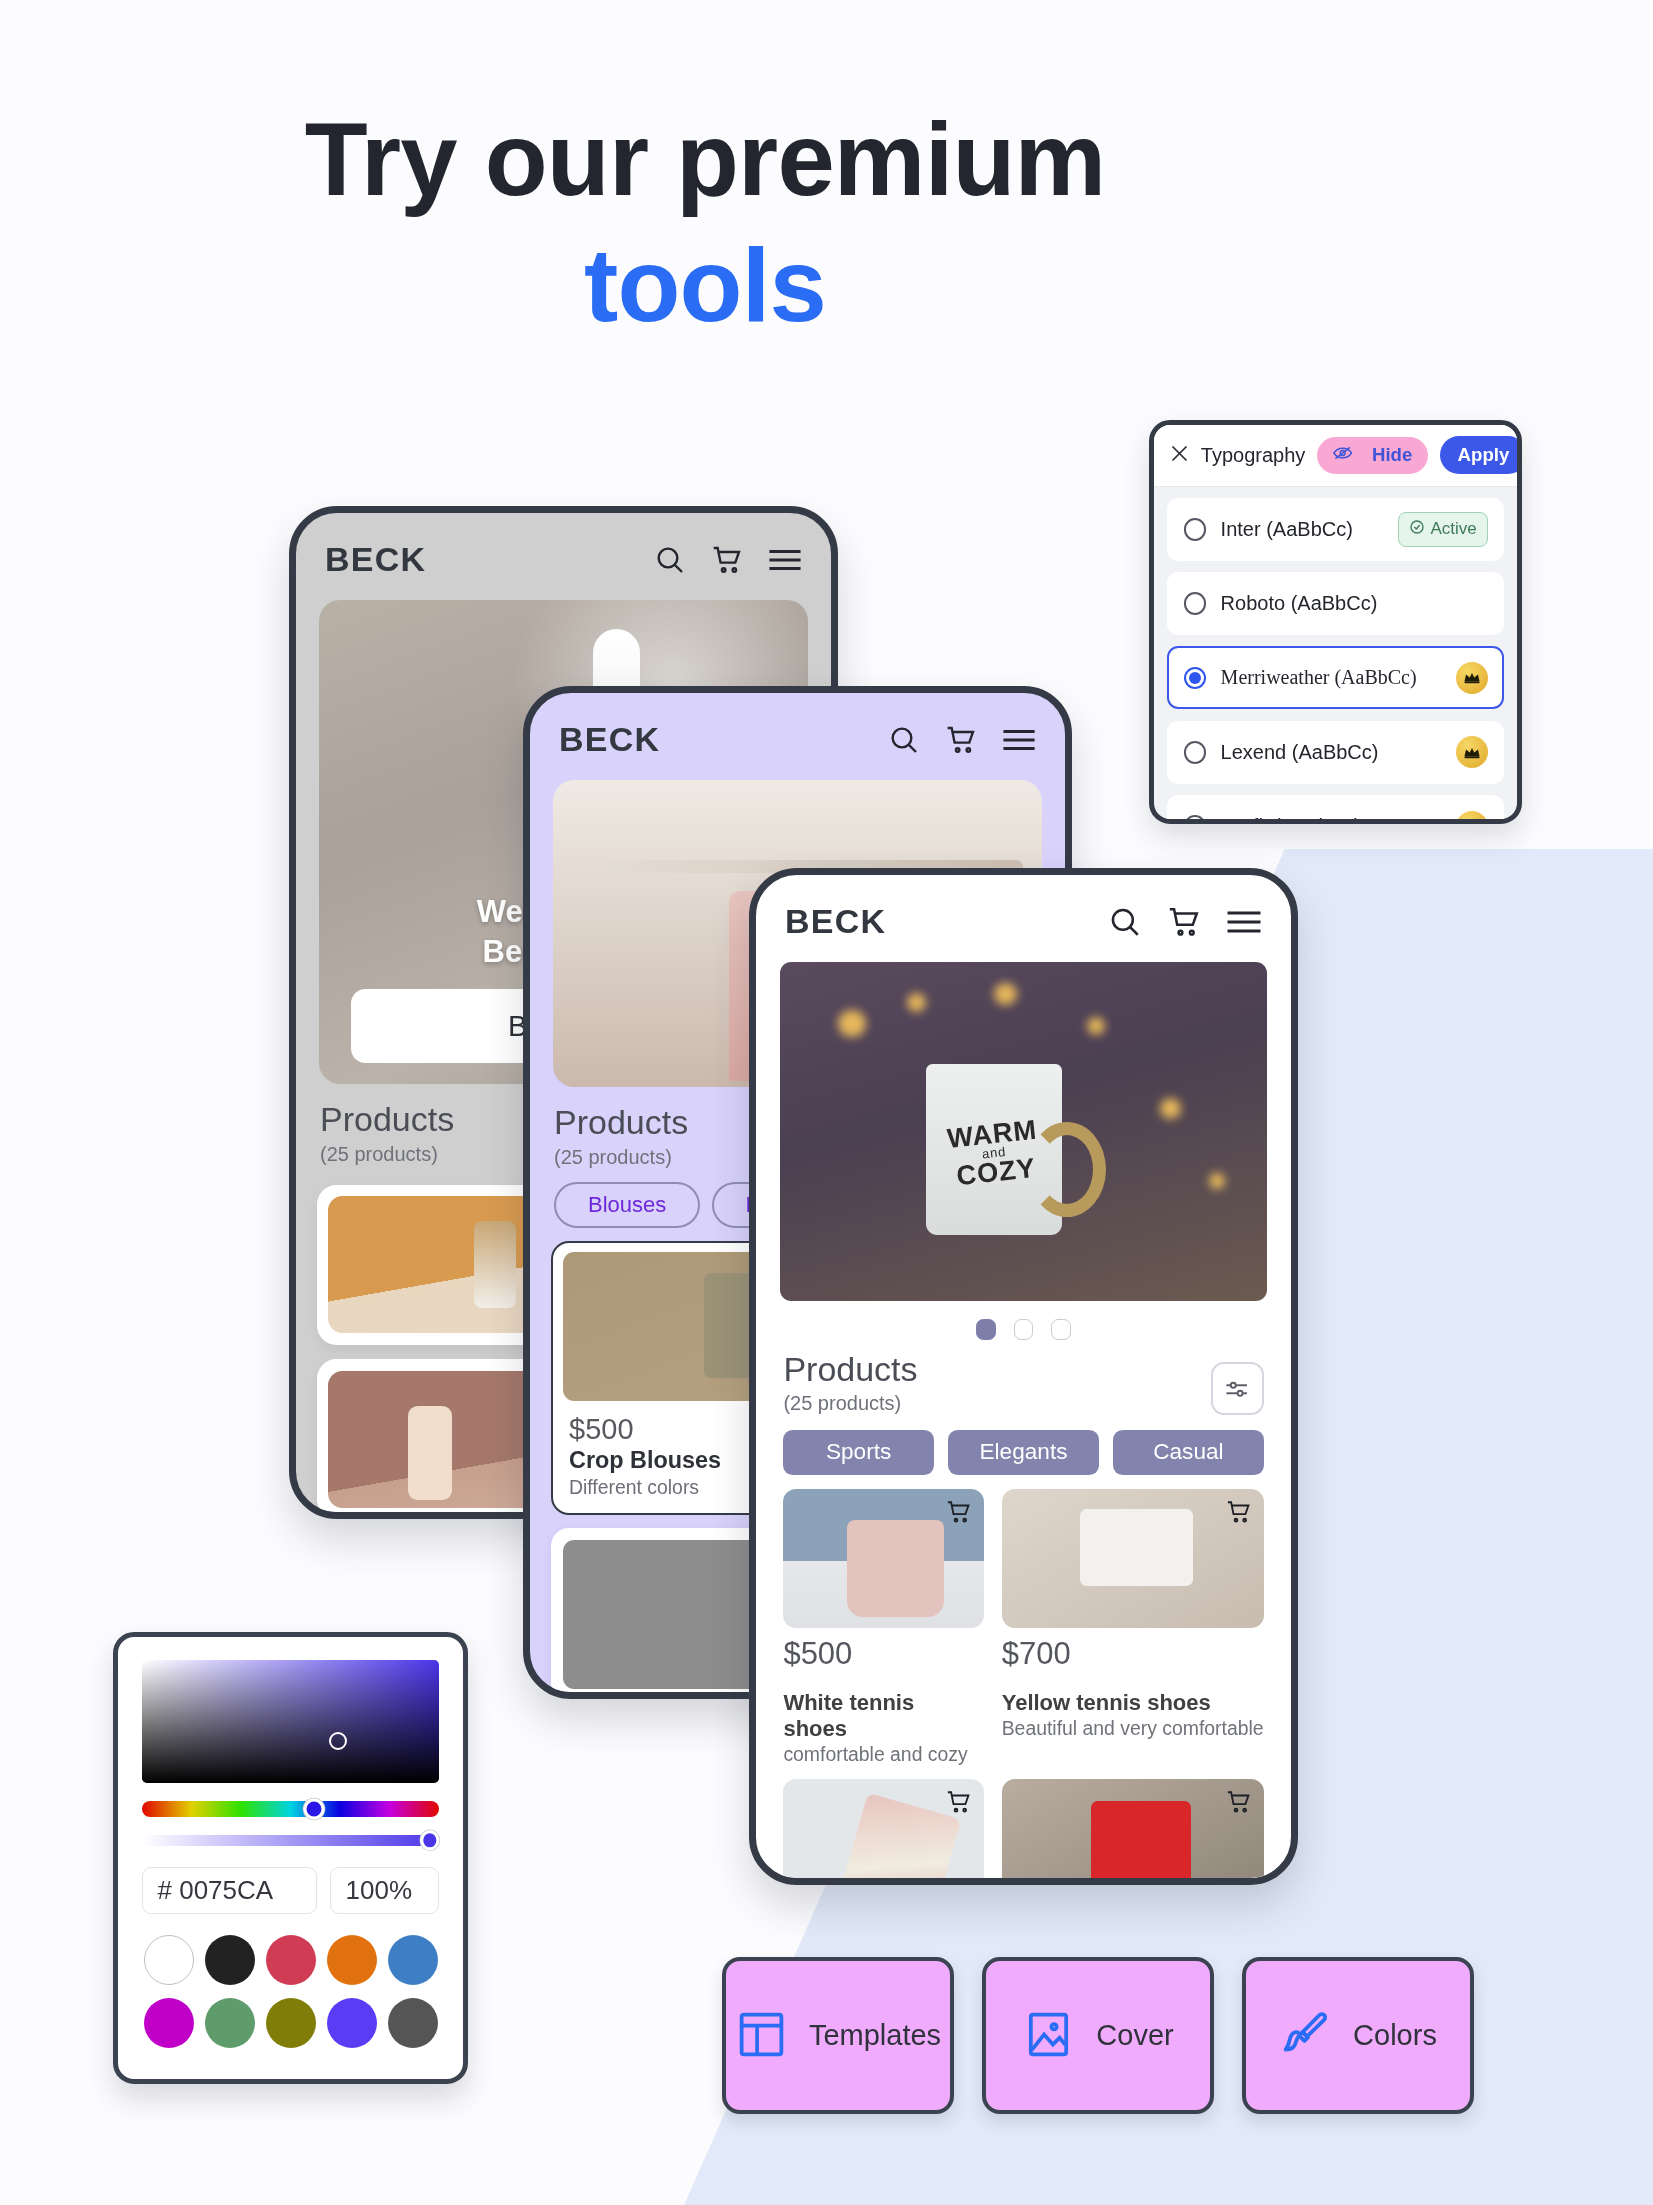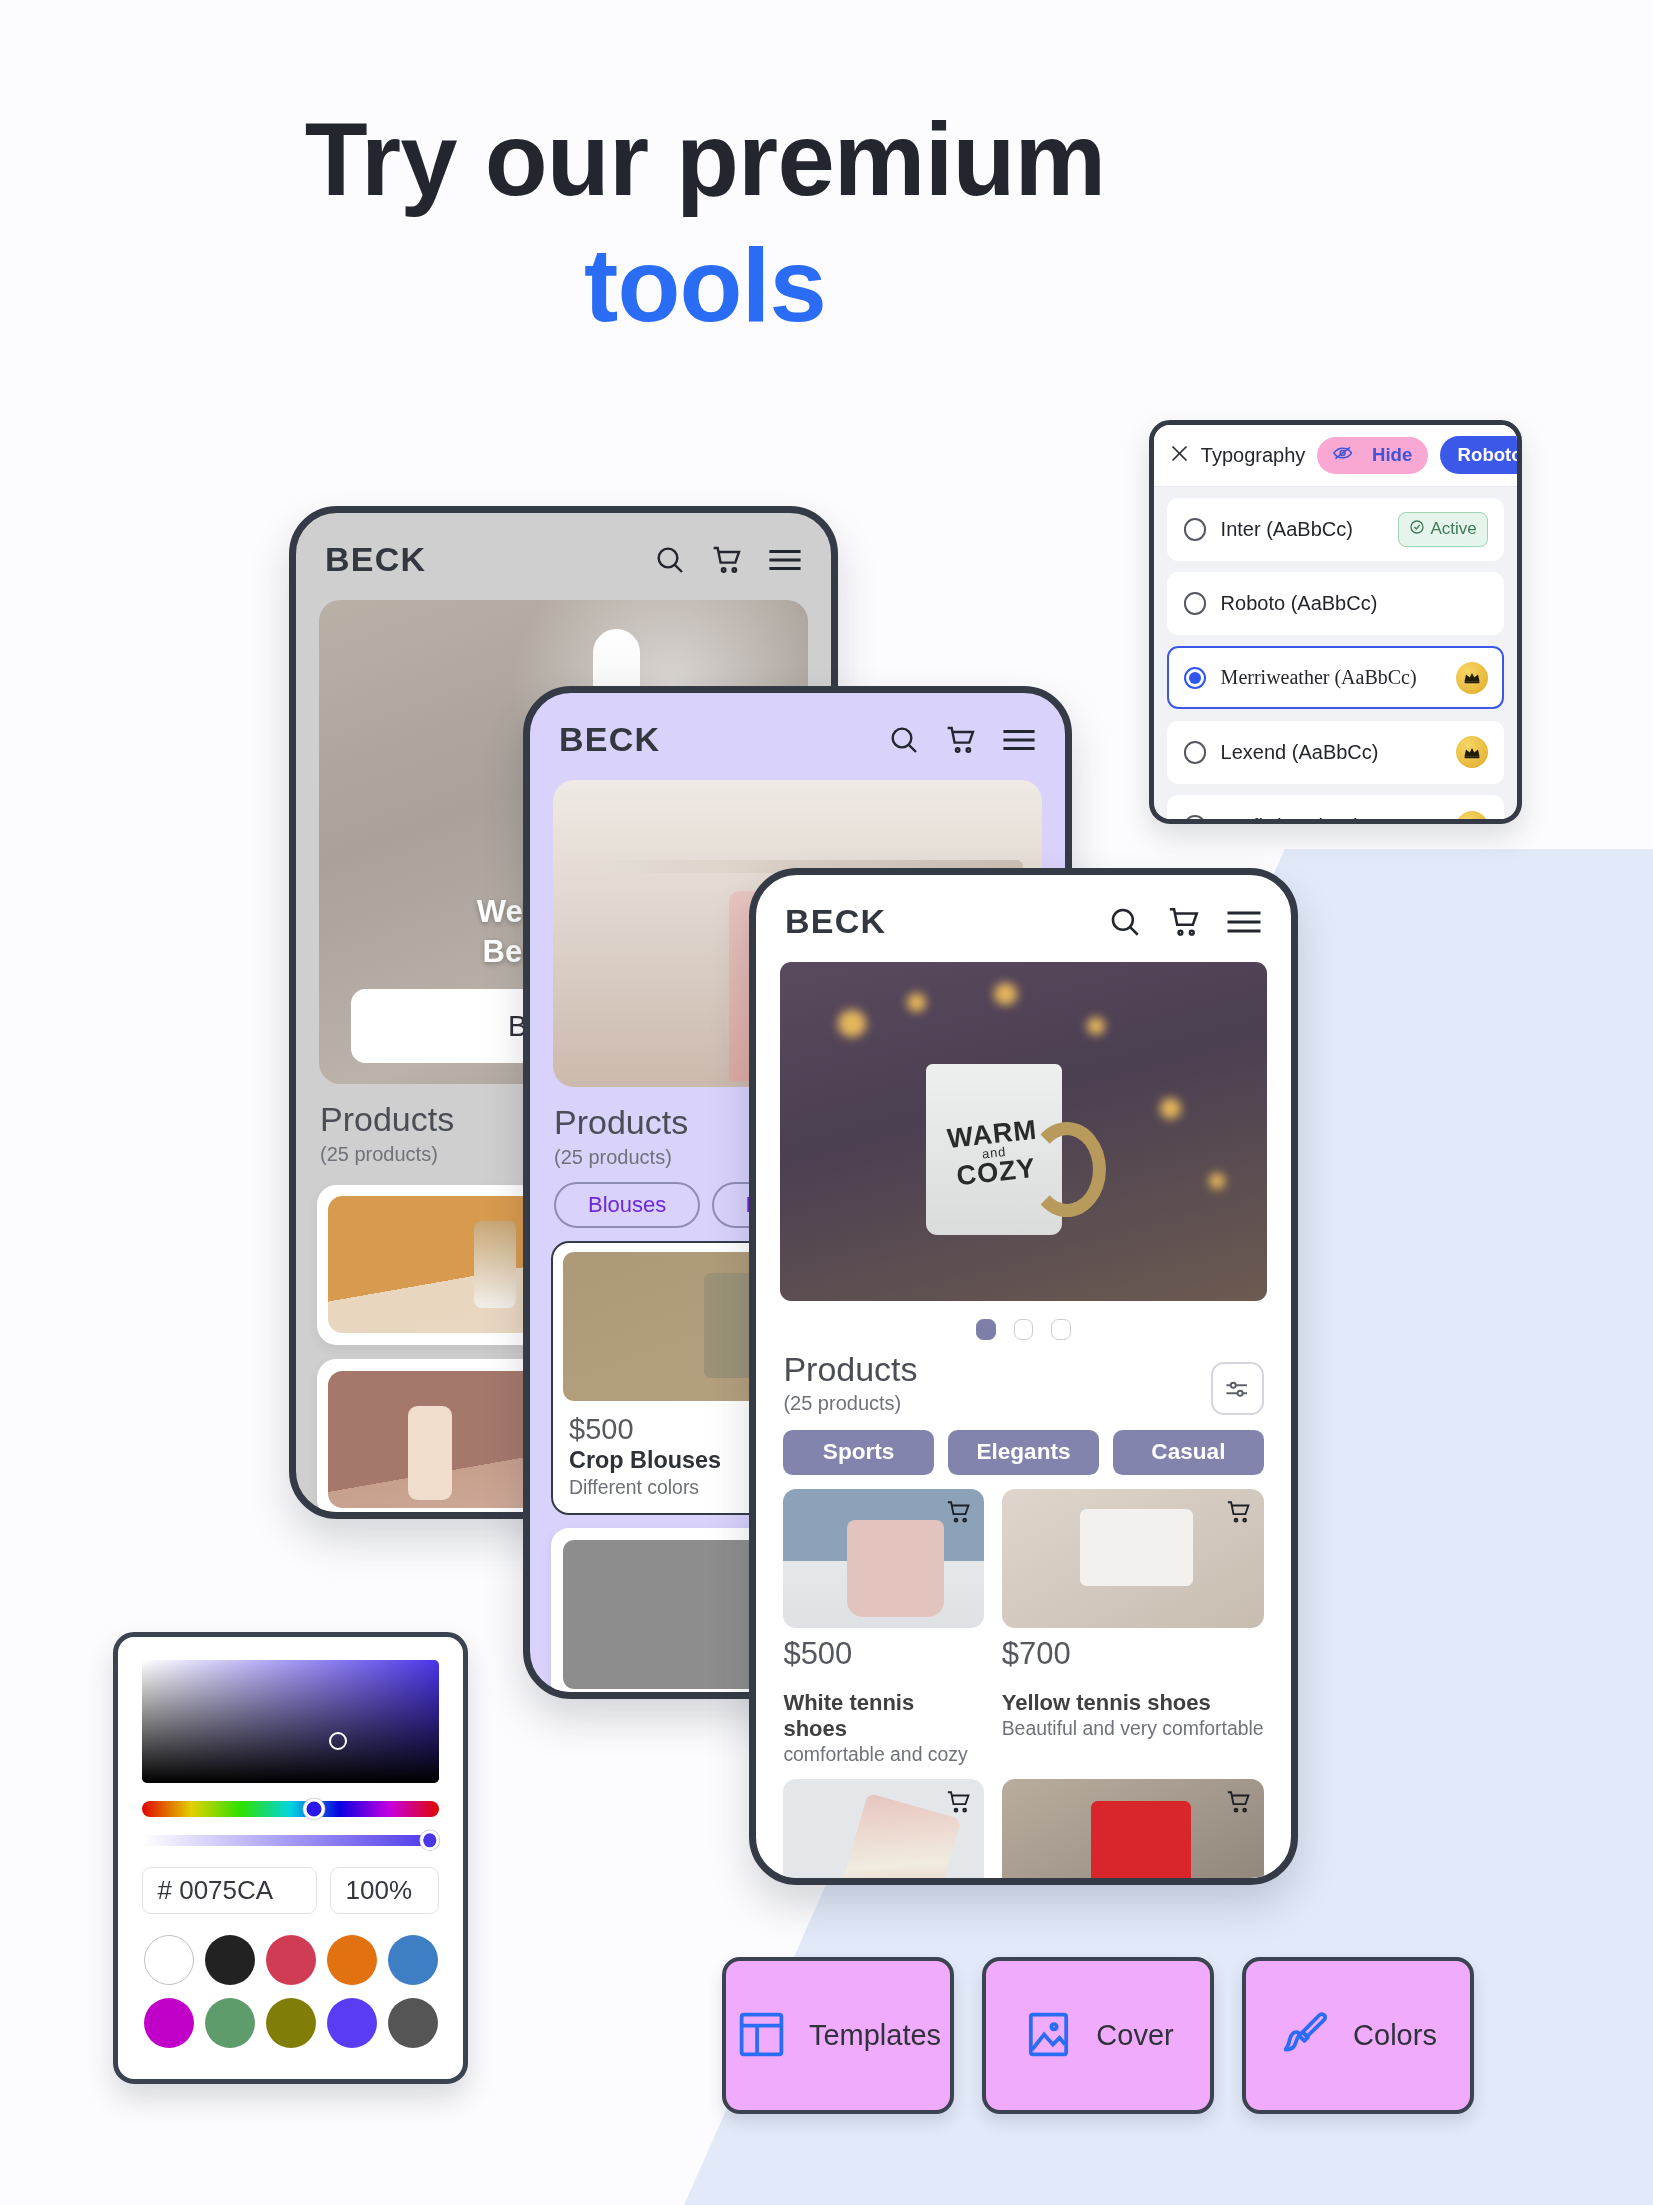--- a/index.html
+++ b/index.html
@@ -136,21 +136,21 @@
     font-size: 27.4px; font-weight: 800; color: #2a2a2a; text-align:center; line-height:.94; letter-spacing:0.8px;}
   .mug-label small{font-size:13px;font-weight:400;display:block;}
 
   .dots { display: flex; gap: 18px; justify-content: center; padding: 18px 0 8px; }
   .dot { width: 19.4px; height: 21px; border-radius: 7.3px; border: 1.6px solid #c9c9d4; background: transparent; }
   .dot.on { background: #7e7fa8; border-color: #7e7fa8; }
 
   .prod-head3 { display: flex; align-items: flex-end; justify-content: space-between; padding: 3.2px 27.4px 0; }
   .filter-btn { width: 53px; height: 53px; border: 2.4px solid #d5d6dd; border-radius: 13px; display:flex; align-items:center; justify-content:center; }
 
-  .chips3 { display: flex; gap: 14.5px; padding: 14.5px 27.4px 0; font-weight: bold; }
+  .chips3 { display: flex; gap: 14.5px; padding: 14.5px 27.4px 0; }
   .chip-fill { flex: 1; background: #8284ad; color: #fff; border-radius: 9.7px; text-align: center;
     font-size: 22.6px; padding: 9.7px 0; }
 
   .grid3 { display: grid; grid-template-columns: 1fr 1fr; gap: 13px 18px; padding: 14.5px 27.4px 0; }
   .g-img { height: 139px; border-radius: 13px; position: relative; overflow: hidden; }
   .cart-mini { position: absolute; right: 11.3px; top: 9.7px; }
   .g-price { font-size: 31px; color: #55575e; margin-top: 8px; }
   .g-name { font-size: 22px; font-weight: 700; color: #404040; margin-top: 18px; }
   .g-desc { font-size: 19.4px; color: #6f7279; margin-top: 0.8px; white-space: nowrap; }
 
@@ -481,21 +481,21 @@
       <span class="btn-hide">
         <span>
           <svg width="19.4" height="16" viewBox="0 0 24 18" fill="none" stroke="#3f54d6" stroke-width="1.8">
               <path d="M1 9s4-6 11-6 11 6 11 6-4 6-11 6S1 9 1 9z"></path>
               <circle cx="12" cy="9" r="3"></circle>
               <line x1="3" y1="16" x2="21" y2="2"></line>
             </svg>
         </span>
         <span>Hide</span>
       </span>
-      <span class="btn-apply">Roboto</span>
+      <span class="btn-apply">Apply</span>
     </div>
 
     <div class="font-row">
       <span class="radio"></span>
       <span class="font-name">Inter (AaBbCc)</span>
       <span class="badge-active">
         <span>
           <svg width="16" height="16" viewBox="0 0 24 24" fill="none" stroke="#3e7a58" stroke-width="2">
               <circle cx="12" cy="12" r="9"></circle>
               <polyline points="8,12 11,15 16,9"></polyline>

